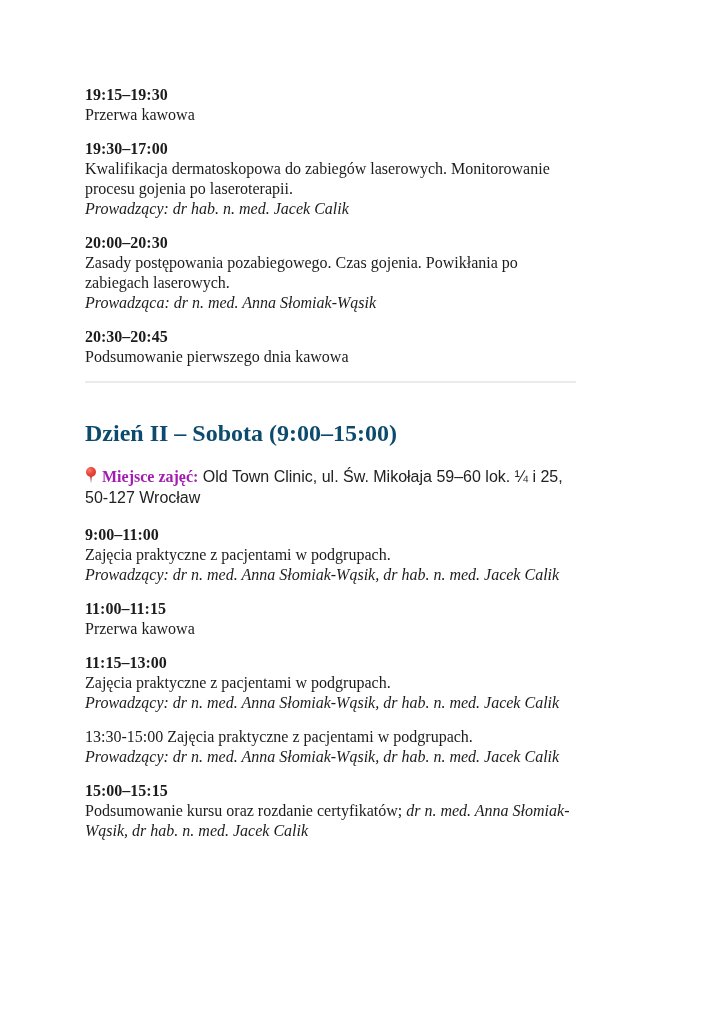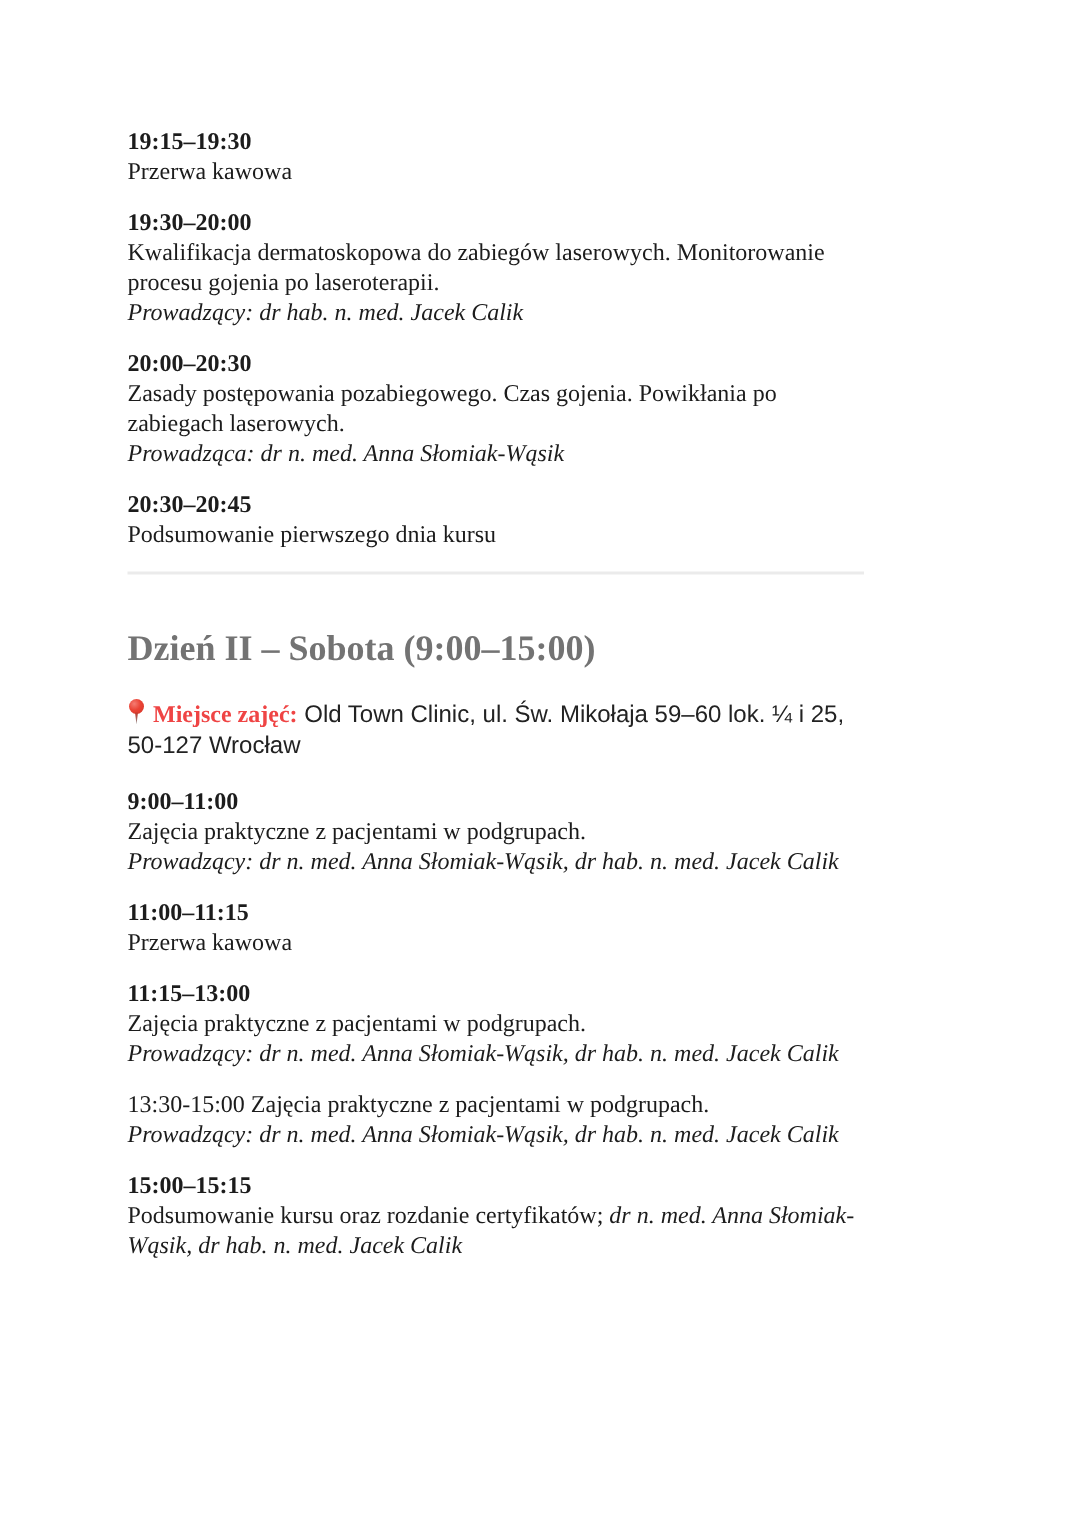--- a/index.html
+++ b/index.html
@@ -24,33 +24,33 @@
     border: none;
     height: 2px;
     background: #ebebeb;
     margin: 12px 0 0 0;
   }
   .day-heading {
     font-size: 24px;
     font-weight: bold;
     line-height: 1.2;
     margin: 36px 0 18px 0;
-    color: #737373;
+    color: #0c4a6e;
   }
   .location {
     margin: 0 0 16px 0;
     font-family: "Liberation Sans", sans-serif;
     font-size: 16px;
     line-height: 1.35;
     color: #222222;
   }
   .loc-label {
     font-family: "Liberation Serif", serif;
     font-weight: bold;
-    color: #ef4444;
+    color: #a21caf;
   }
   .pin {
     display: inline-block;
     position: relative;
     width: 13px;
     height: 18px;
     margin-right: 4px;
     vertical-align: -3px;
   }
   .pin::before {            
@@ -74,34 +74,34 @@
 <body>
 
 <div class="page">
 
   <p class="session">
     <span class="time">19:15–19:30</span><br>
     <span class="desc">Przerwa kawowa</span>
   </p>
 
   <p class="session">
-    <span class="time">19:30–20:00</span><br>
+    <span class="time">19:30–17:00</span><br>
     <span class="title">Kwalifikacja dermatoskopowa do zabiegów laserowych. Monitorowanie procesu gojenia po laseroterapii.</span><br>
     <span class="lect">Prowadzący: dr hab. n. med. Jacek Calik</span>
   </p>
 
   <p class="session">
     <span class="time">20:00–20:30</span><br>
     <span class="title">Zasady postępowania pozabiegowego. Czas gojenia. Powikłania po zabiegach laserowych.</span><br>
     <span class="lect">Prowadząca: dr n. med. Anna Słomiak-Wąsik</span>
   </p>
 
   <p class="session">
     <span class="time">20:30–20:45</span><br>
-    <span class="desc">Podsumowanie pierwszego dnia kursu</span>
+    <span class="desc">Podsumowanie pierwszego dnia kawowa</span>
   </p>
 
   <hr class="divider">
 
   <h1 class="day-heading">Dzień II – Sobota (9:00–15:00)</h1>
 
   <p class="location"><span class="pin"></span><strong class="loc-label">Miejsce zajęć:</strong> <span class="loc-value">Old Town Clinic, ul. Św. Mikołaja 59–60 lok. ¼ i 25, 50-127 Wrocław</span></p>
 
   <p class="session">
     <span class="time">9:00–11:00</span><br>

